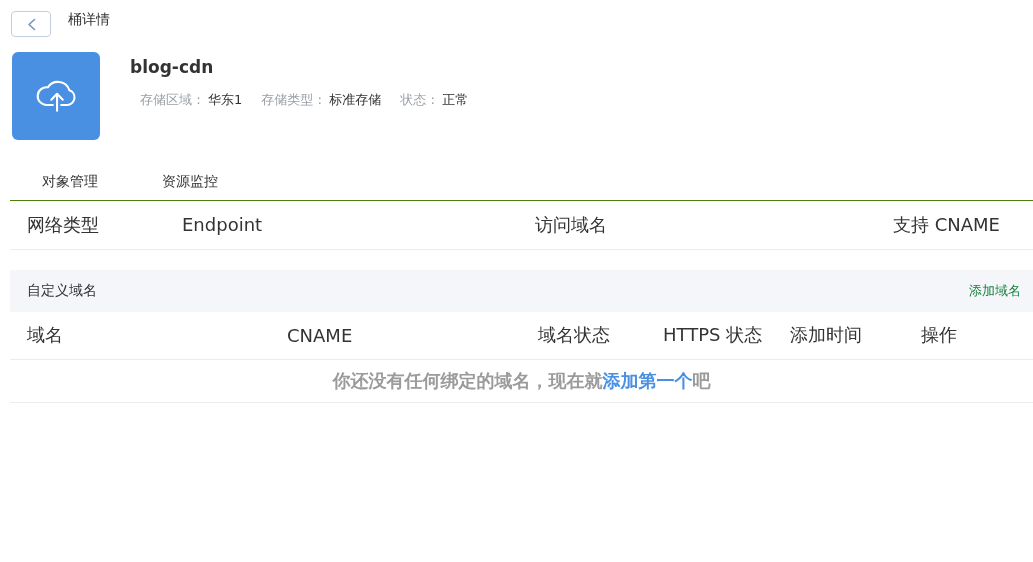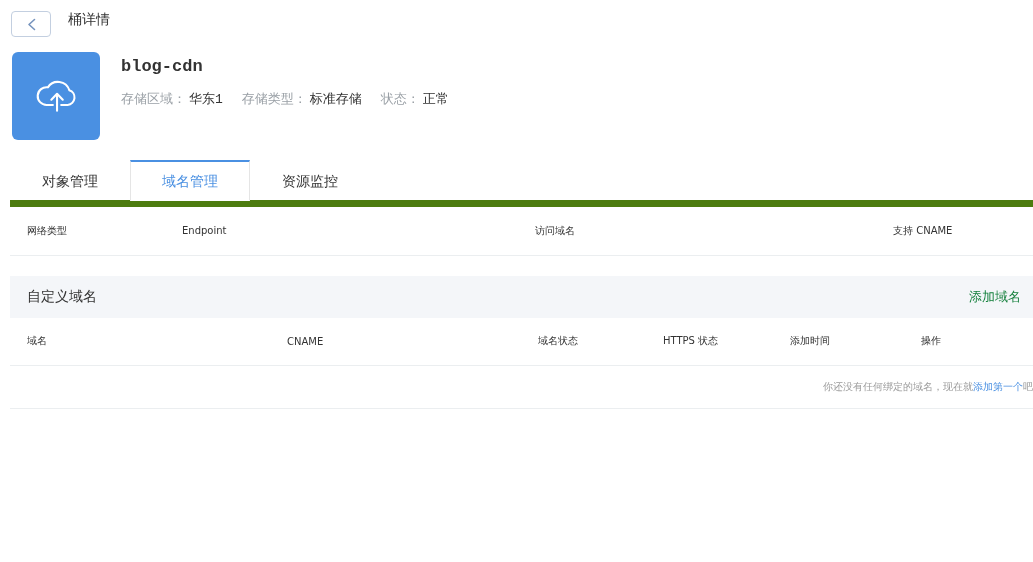--- a/index.html
+++ b/index.html
@@ -7,52 +7,52 @@
     font-family:"DejaVu Sans","Liberation Sans",sans-serif; color:#333; overflow:hidden; }
 
   
   .topbar { display:flex; align-items:flex-start; gap:17px; padding:11px 0 0 11px; }
   .back-btn { width:40px; height:26px; background:#fff; border:1px solid #c3cfe0;
     border-radius:4px; display:flex; align-items:center; justify-content:center; cursor:pointer; }
   .back-btn svg { display:block; }
   .topbar-title { font-size:14px; color:#333; }
 
   
-  .bucket-header { display:flex; gap:21px; margin:15px 0 0 12px;font-family:Liberation Mono, monospace; }
+  .bucket-header { display:flex; gap:30px; margin:15px 0 0 12px; }
   .bucket-icon { width:88px; height:88px; background:#4a90e2; border-radius:6px;
     display:flex; align-items:center; justify-content:center; flex:none; }
   .bucket-meta { padding-top:3px; }
   .bucket-name { font-size:17px; font-weight:bold; color:#333; margin:2px 0 14px; }
-  .info-row { display:flex; align-items:center; gap:19px; font-size:13px; white-space:nowrap; }
+  .info-row { display:flex; align-items:center; gap:19px; font-size:13px; white-space:nowrap;margin-left:10px; }
   .info-item { display:flex; align-items:center; }
   .info-label { color:#9aa0a6; }
   .info-value { color:#333; margin-left:3px; }
   .help-icon { width:15px; height:15px; border-radius:50%; background:#c9ccd1; color:#fff;
     font-size:10px; line-height:15px; text-align:center; margin-left:8px; cursor:pointer; }
   .help-icon::after { content:"?"; }
 
   
-  .tabs { display:flex; margin:20px 0 0 10px; border-bottom:7px solid #4d7c0f; }
+  .tabs { display:flex; margin:20px 0 0 10px; border-bottom:1px solid #4d7c0f; }
   .tab { width:120px; height:40px; line-height:38px; text-align:center; font-size:14px;
     color:#333; cursor:pointer; border-top:2px solid transparent; }
   .tab.active { color:#4a90e2; background:#fff; border:1px solid #e5e5e5;
     border-top:2px solid #4a90e2; border-bottom:1px solid #fff; margin-bottom:-1px; height:41px; }
 
   
   .content { margin-left:10px; }
   .section-header { background:#f4f6f9; height:42px; display:flex; align-items:center;
     justify-content:space-between; padding:0 12px 0 17px; font-size:14px; color:#333; margin-top:20px; }
   .add-link { color:#15803d; font-size:13px; text-decoration:none; cursor:pointer; }
 
-  table { width:100%; border-collapse:collapse; font-size:10px; table-layout:fixed; }
+  table { width:100%; border-collapse:collapse; font-size:18px; table-layout:fixed; }
   th { font-weight:normal; color:#333; text-align:left; height:48px;
     border-bottom:1px solid #ebeef0; padding-left:17px; }
   td { color:#9b9b9b; height:47px; border-bottom:1px solid #ebeef0; padding-left:17px;
     overflow:hidden; white-space:nowrap; }
-  td.empty-cell { text-align:right; padding-left:0; height:43px; }
+  td.empty-cell { text-align:center; padding-left:0; height:43px;font-weight:bold; }
   .empty-link { color:#4a90e2; cursor:pointer; }
 </style>
 </head>
 <body>
 
 <div class="topbar">
   <div class="back-btn">
     <span>
       <svg width="9" height="13" viewBox="0 0 9 13">
           <polyline points="7.5,1.5 2,6.5 7.5,11.5" fill="none" stroke="#7593bd" stroke-width="1.6" stroke-linecap="round" stroke-linejoin="round"></polyline>
@@ -85,21 +85,20 @@
       <span class="info-item">
         <span class="info-label">状态：</span>
         <span class="info-value">正常</span>
       </span>
     </div>
   </div>
 </div>
 
 <div class="tabs">
   <div class="tab">对象管理</div>
-  <div class="tab active">域名管理</div>
   <div class="tab">资源监控</div>
 </div>
 
 <div class="content">
 
 
   <table>
     <colgroup>
         <col style="width:155px">
         <col style="width:353px">

